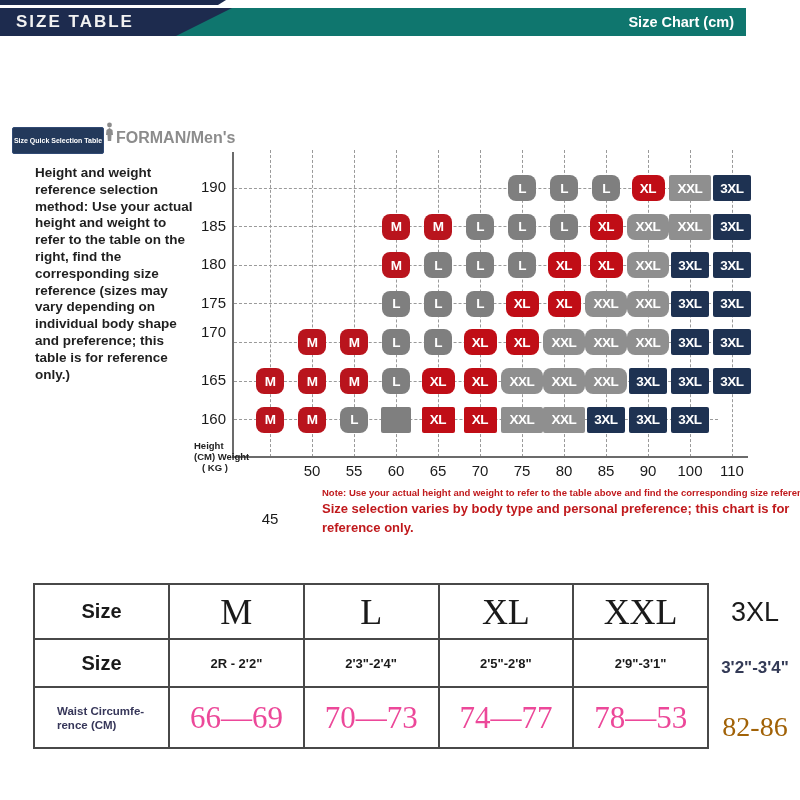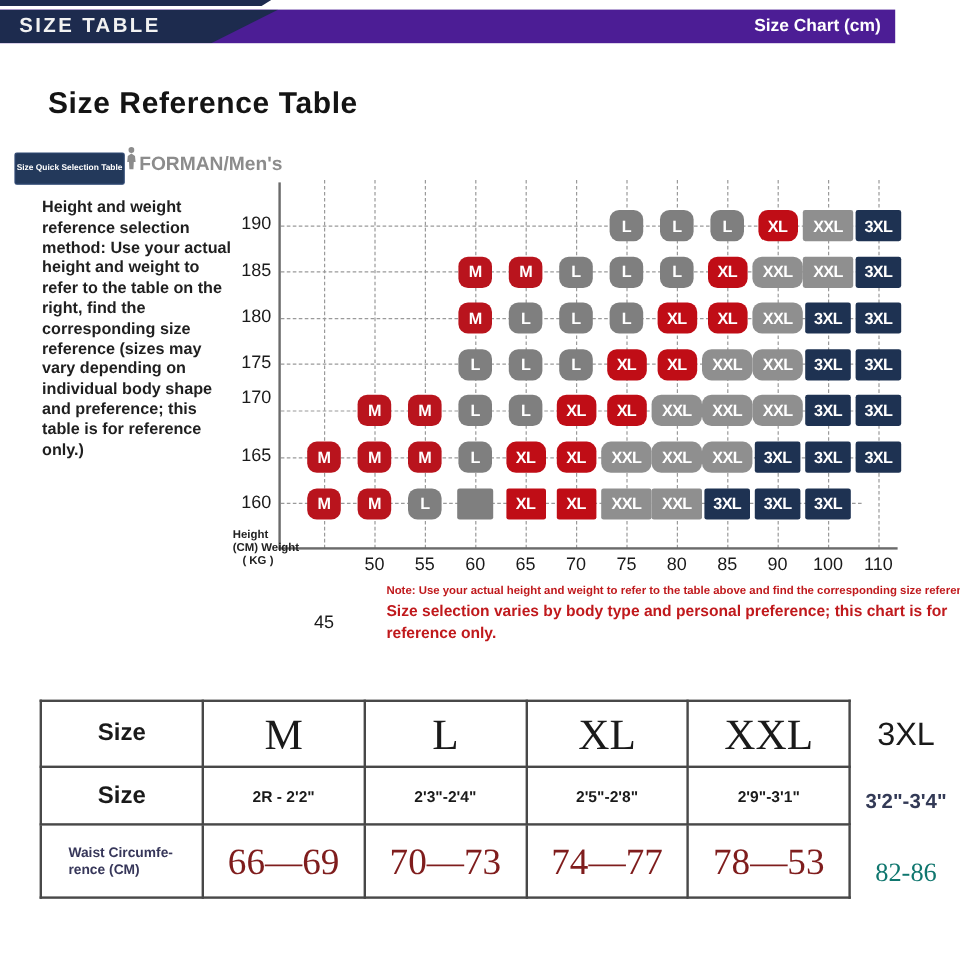--- a/index.html
+++ b/index.html
@@ -3,21 +3,21 @@
 <meta charset="utf-8">
 <style>
   * { margin:0; padding:0; box-sizing:border-box; }
   html,body { background:#fff; }
   body { font-family:"Liberation Sans", sans-serif; }
   #page { position:relative; width:800px; height:800px; background:#fff; overflow:hidden; }
 
   
   .top-sliver { position:absolute; left:0; top:0; width:226px; height:5px; background:#1d2b4e;
                 clip-path:polygon(0 0,100% 0,calc(100% - 8px) 100%,0 100%); }
-  .header-band { position:absolute; left:0; top:8px; width:746px; height:28px; background:#4c1d95; }
+  .header-band { position:absolute; left:0; top:8px; width:746px; height:28px; background:#0f766e; }
   .header-navy { position:absolute; left:0; top:0; width:232px; height:28px; background:#1d2b4e;
                  clip-path:polygon(0 0,100% 0,calc(100% - 56px) 100%,0 100%); }
   .header-left { position:absolute; left:16px; top:4px; color:#f2f2f2; font-size:17px; font-weight:bold; letter-spacing:2px; }
   .header-right { position:absolute; right:12px; top:6px; color:#fff; font-size:14.5px; font-weight:bold; }
 
   .page-title { position:absolute; left:40px; top:72px; font-size:25px; font-weight:bold; color:#141414; letter-spacing:0.5px; }
 
   .quick-btn { position:absolute; left:12px; top:127px; width:92px; height:27px; background:#23395b; border:1px solid #31causese;
                border:1px solid #314a74; border-radius:2px; color:#fff; font-size:7px; font-weight:bold;
                display:flex; align-items:center; justify-content:center; text-align:center; cursor:pointer; }
@@ -46,40 +46,39 @@
   
   .size-table { position:absolute; left:33px; top:583px; width:676px; border:2px solid #d946ef; border-collapse:collapse; }
   .size-table td { border:2px solid #484848; text-align:center; vertical-align:middle; }
   .row1 td { height:55px; }
   .row2 td { height:48px; }
   .row3 td { height:61px; }
   .cell-label { width:135px; font-size:20px; font-weight:bold; color:#1a1a1a; }
   .cell-serif-lg { font-family:"Liberation Serif", serif; font-size:36px; color:#1a1a1a; }
   .cell-range { font-size:13px; font-weight:bold; color:#1a1a1a; }
   .cell-waist-label { font-size:11.5px; font-weight:bold; color:#37375a; text-align:left !important; padding-left:22px; line-height:14px; }
-  .cell-num { font-family:"Liberation Serif", serif; font-size:31px; color:#7f1d1d; }
+  .cell-num { font-family:"Liberation Serif", serif; font-size:31px; color:#ec4899; }
   .outside-col { position:absolute; left:712px; top:583px; width:86px; }
   .outside-col > div { display:flex; align-items:center; justify-content:center; }
   .out-1 { height:59px; font-size:27px; color:#1a1a1a; }
   .out-2 { height:52px; font-size:17px; font-weight:bold; color:#333a56; }
-  .out-3 { height:65px; font-family:"Liberation Serif", serif; font-size:22px; color:#0f766e; }
+  .out-3 { height:65px; font-family:"Liberation Serif", serif; font-size:28px; color:#a16207; }
 </style>
 </head>
 <body>
 
 <div id="page">
 
   <div class="top-sliver"></div>
   <div class="header-band">
     <div class="header-navy"></div>
     <div class="header-left">SIZE TABLE</div>
     <div class="header-right">Size Chart (cm)</div>
   </div>
 
-  <div class="page-title">Size Reference Table</div>
 
   <div class="quick-btn">Size Quick Selection Table</div>
   <span class="person-icon">
     <svg width="13" height="20" viewBox="0 0 13 20">
       <circle cx="6.5" cy="3" r="2.4" fill="#8c8c8c"></circle>
       <path d="M6.5 6 L3.5 8 L3 13 L4.5 13 L4.8 19 L8.2 19 L8.5 13 L10 13 L9.5 8 Z" fill="#8c8c8c"></path>
     </svg>
   </span>
   <div class="category-label">FORMAN/Men's</div>
 

